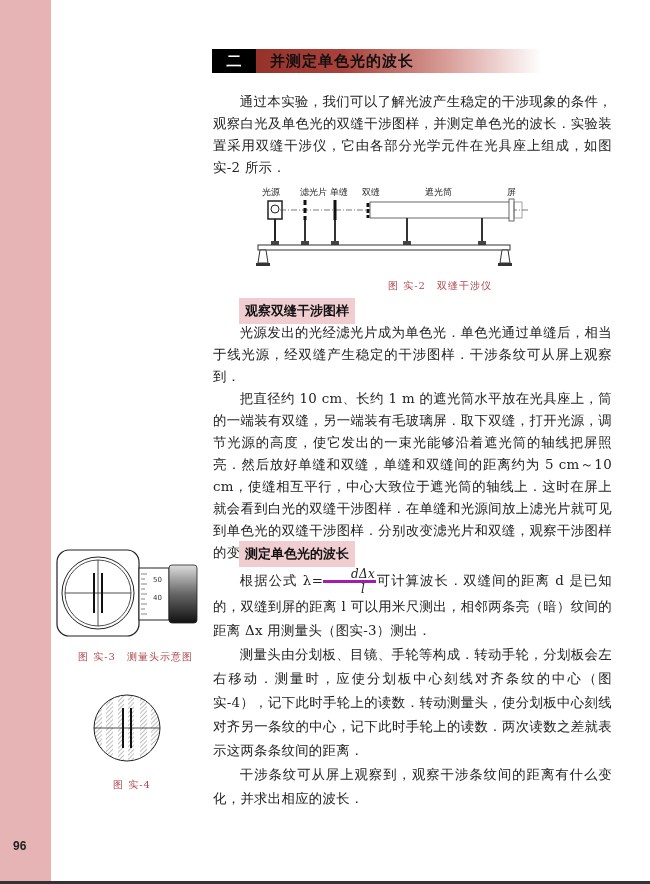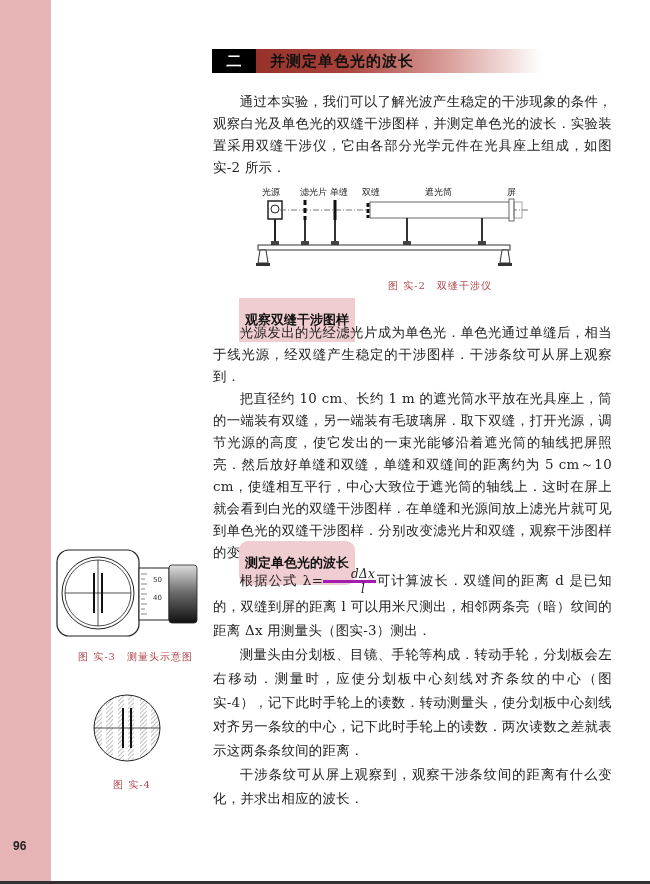--- a/index.html
+++ b/index.html
@@ -11,21 +11,21 @@
 
   .title-bar { position:absolute; left:212px; top:49px; width:330px; height:24px;
                background:linear-gradient(90deg,#8d2a22 0%,#a9423a 40%,#d79a95 70%,#fff 100%); }
   .title-num { position:absolute; left:0; top:0; width:44px; height:24px; background:#000; color:#fff;
                font-family:"DejaVu Sans",sans-serif; font-weight:bold; font-size:15px; text-align:center; line-height:24px; }
   .title-text { position:absolute; left:58px; top:0; line-height:24px; font-family:"DejaVu Sans",sans-serif; font-weight:bold; font-size:15px; color:#111; letter-spacing:1px; }
 
   .text-block { position:absolute; left:213px; width:399px; font-size:13.4px; line-height:22px; text-align:justify; letter-spacing:0.3px; }
   .text-block p { margin:0; text-indent:2em; }
 
-  .subhead { position:absolute; left:239px; height:20px; padding:12px 6px; background:#f0cdd1;
+  .subhead { position:absolute; left:239px; height:20px; padding:3px 6px; background:#f0cdd1;
              font-family:"DejaVu Sans",sans-serif; font-weight:bold; font-size:13px; line-height:20px; color:#111; }
 
   .caption { position:absolute; font-size:10px; color:#b0454a; letter-spacing:1px; }
   .fig-label { font-size:9px; fill:#222; font-family:"DejaVu Sans",sans-serif; }
   .frac { display:inline-block; vertical-align:middle; text-align:center; font-style:italic; line-height:12px; font-size:12px; }
   .frac span { display:block; }
   .frac .num { border-bottom:3px solid #a21caf; padding:0 1px; }
 </style>
 </head>
 <body>
@@ -83,21 +83,21 @@
   <rect x="248" y="80" width="14" height="3" fill="#333"></rect>
 </svg>
 <div class="caption" style="left:356px;top:279px;margin-left:32px;">图 实-2　双缝干涉仪</div>
 
 <div class="subhead" style="top:298px;">观察双缝干涉图样</div>
 <div class="text-block" style="top:322px;">
   <p>光源发出的光经滤光片成为单色光．单色光通过单缝后，相当于线光源，经双缝产生稳定的干涉图样．干涉条纹可从屏上观察到．</p>
   <p>把直径约 10 cm、长约 1 m 的遮光筒水平放在光具座上，筒的一端装有双缝，另一端装有毛玻璃屏．取下双缝，打开光源，调节光源的高度，使它发出的一束光能够沿着遮光筒的轴线把屏照亮．然后放好单缝和双缝，单缝和双缝间的距离约为 5 cm～10 cm，使缝相互平行，中心大致位于遮光筒的轴线上．这时在屏上就会看到白光的双缝干涉图样．在单缝和光源间放上滤光片就可见到单色光的双缝干涉图样．分别改变滤光片和双缝，观察干涉图样的变化．</p>
 </div>
 
-<div class="subhead" style="top:541px;border-radius:9px;">测定单色光的波长</div>
+<div class="subhead" style="top:541px;">测定单色光的波长</div>
 <div class="text-block" style="top:568px;line-height:24px;">
   <p>
     <span>根据公式 λ=</span><span class="frac"><span class="num">dΔx</span><span>l</span></span><span>可计算波长．双缝间的距离 d 是已知的，双缝到屏的距离 l 可以用米尺测出，相邻两条亮（暗）纹间的距离 Δx 用测量头（图实-3）测出．</span>
   </p>
   <p>测量头由分划板、目镜、手轮等构成．转动手轮，分划板会左右移动．测量时，应使分划板中心刻线对齐条纹的中心（图实-4），记下此时手轮上的读数．转动测量头，使分划板中心刻线对齐另一条纹的中心，记下此时手轮上的读数．两次读数之差就表示这两条条纹间的距离．</p>
   <p>干涉条纹可从屏上观察到，观察干涉条纹间的距离有什么变化，并求出相应的波长．</p>
 </div>
 
 <svg style="position:absolute;left:55px;top:548px;" width="150" height="95" viewBox="0 0 150 95">
   <rect x="2" y="2" width="82" height="86" rx="12" fill="#fff" stroke="#222" stroke-width="1.2"></rect>

